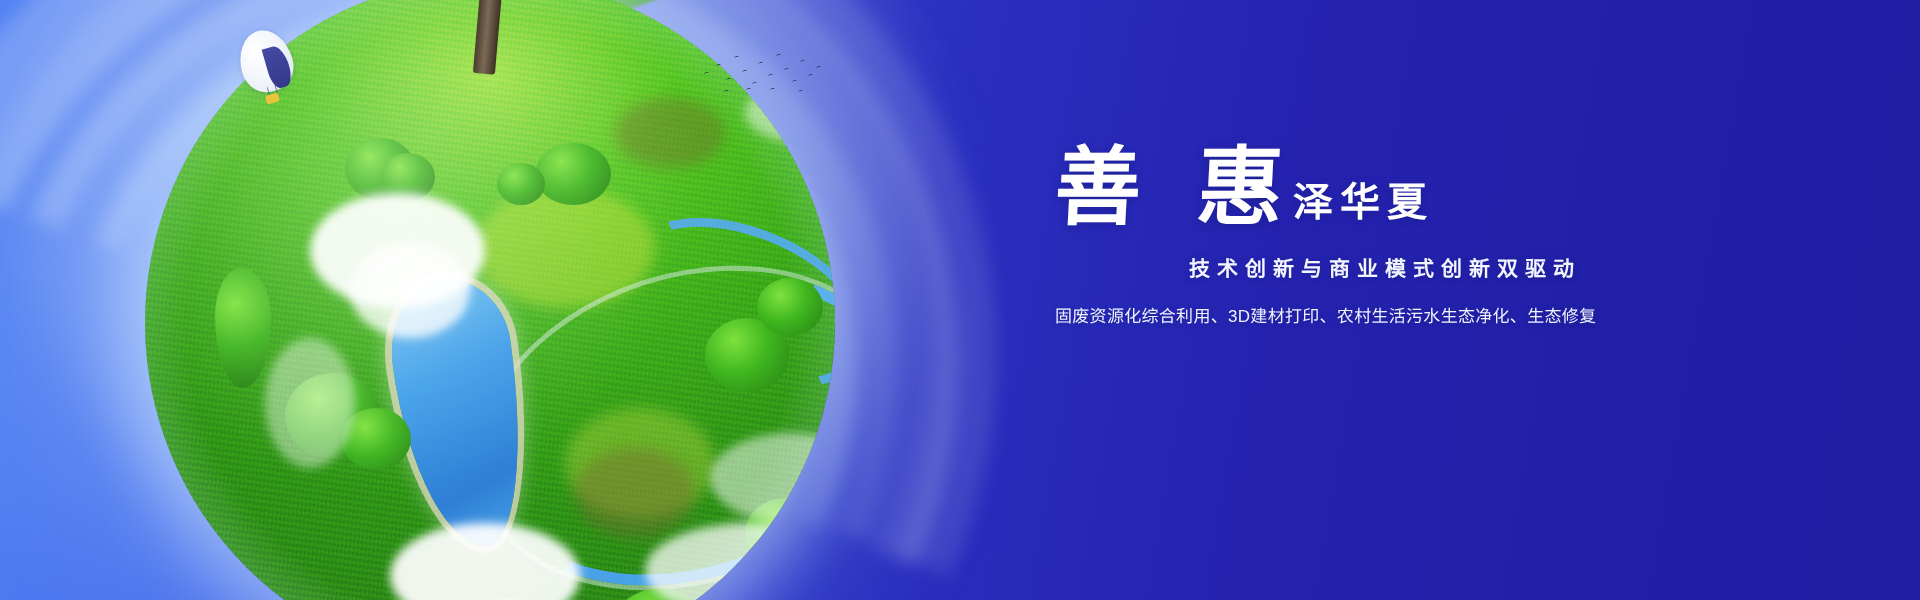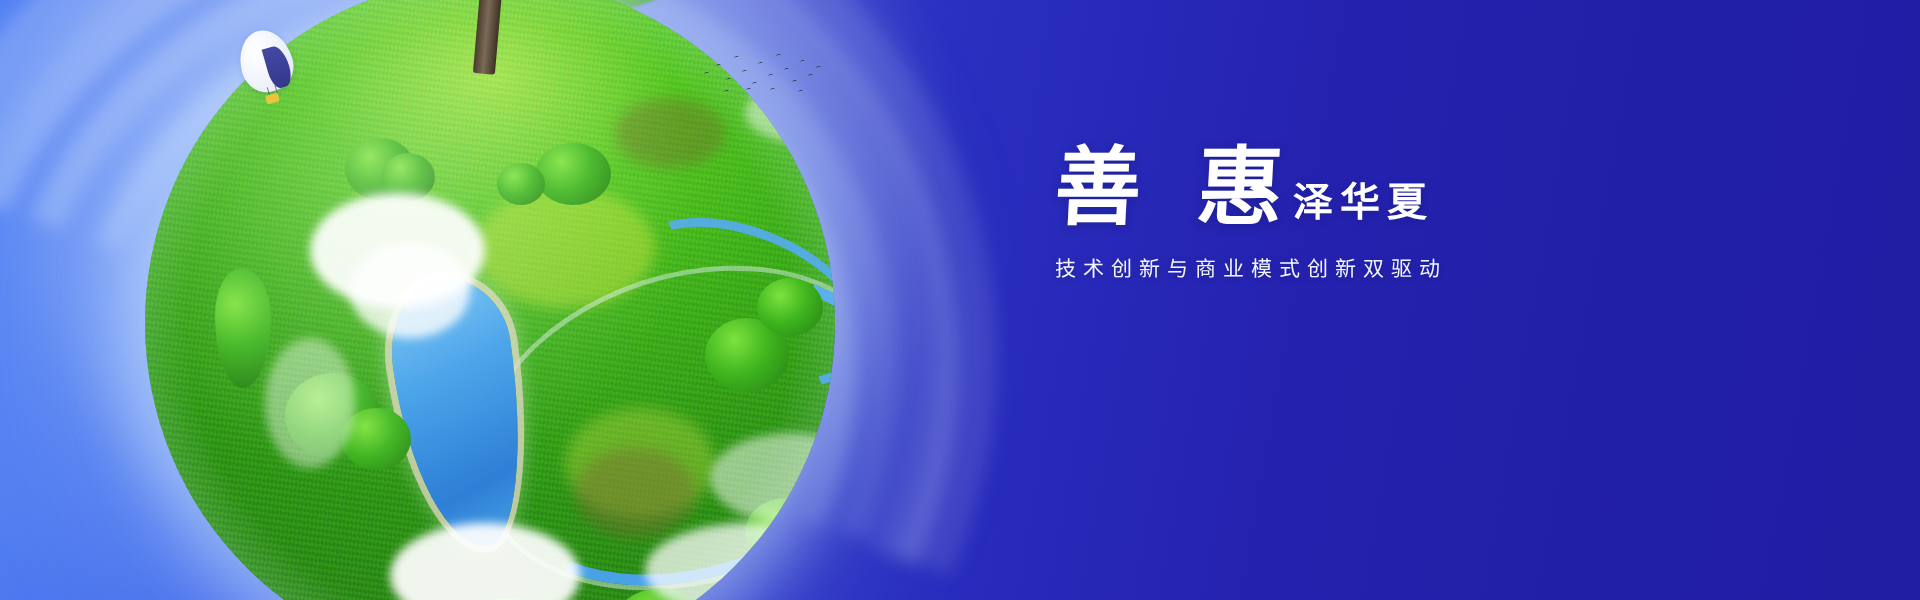--- a/index.html
+++ b/index.html
@@ -166,23 +166,24 @@
   }
   .hl-small{
     font-family:"DejaVu Serif","Liberation Serif",serif;
     font-size:40px;font-weight:700;letter-spacing:7px;
     margin-left:10px;padding-bottom:6px;
     text-shadow:0 2px 8px rgba(10,20,90,.3);
   }
 
   .subtitle{
     margin-top:24px;
-    font-size:21px;font-weight:400;letter-spacing:7px;
+    font-size:21px;font-weight:700;letter-spacing:7px;
     color:#f2f5ff;white-space:nowrap;
     text-shadow:0 1px 6px rgba(10,20,90,.35);
+    text-align:center;
   }
 
   .tagline{
     margin-top:20px;
     font-size:17px;font-weight:400;letter-spacing:.3px;
     color:#eef3ff;white-space:nowrap;
     text-shadow:0 1px 5px rgba(10,20,90,.35);
   }
 
   .cta{
@@ -290,16 +291,17 @@
         <span class="hl-big">善</span>
       </span>
       <span class="hl-group">
         <span class="hl-big">惠</span>
         <span class="hl-small">泽华夏</span>
       </span>
     </div>
 
     <div class="subtitle">技术创新与商业模式创新双驱动</div>
 
+    <div class="tagline">固废资源化综合利用、3D建材打印、农村生活污水生态净化、生态修复</div>
 
 
   </div>
 </div>
 
 </body></html>

